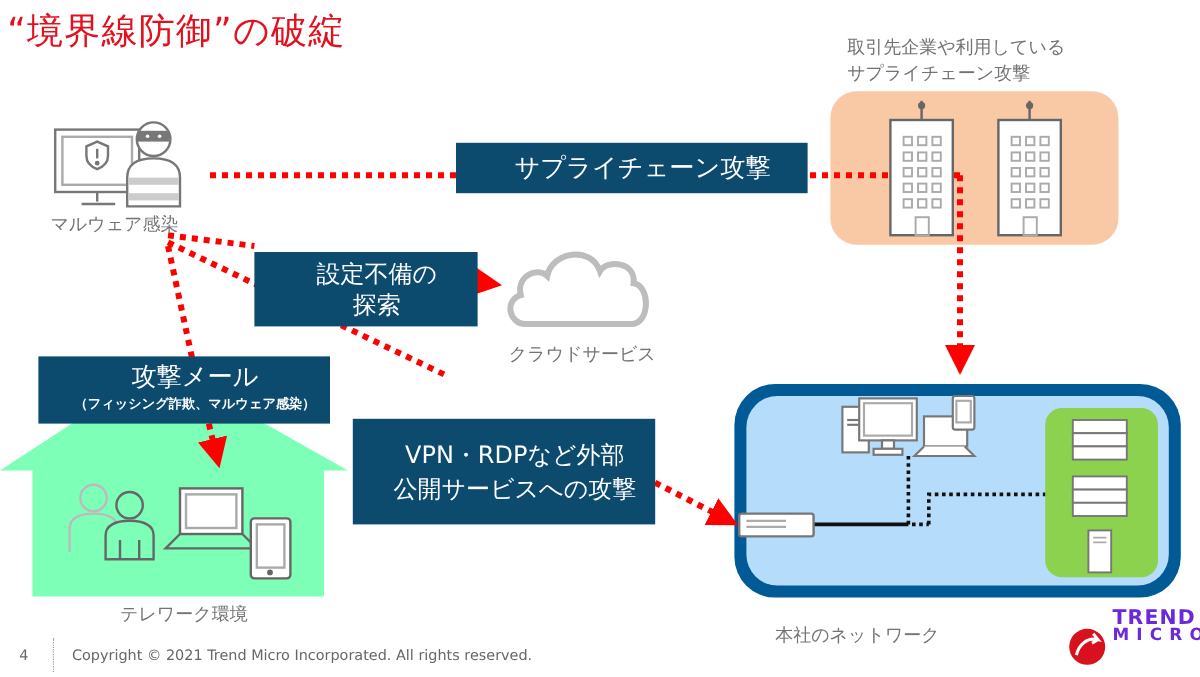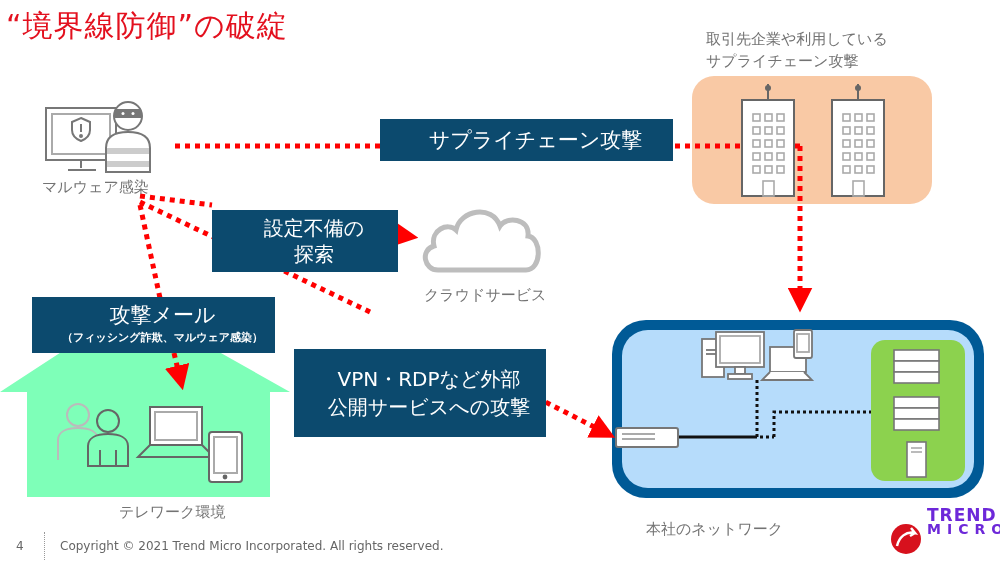--- a/index.html
+++ b/index.html
@@ -211,21 +211,21 @@
   <span style="font-size:21px; line-height:26px;">攻撃メール</span>
   <span style="font-size:11px; line-height:16px; font-weight:bold;">（フィッシング詐欺、マルウェア感染）</span>
 </div>
 <div class="abs redbox" style="left:294px; top:315px; width:234px; height:88px; font-size:20px; line-height:28px;margin-top:34px;">
   <span>VPN・RDPなど外部</span>
   <span>公開サービスへの攻撃</span>
 </div>
 
 <div class="abs label" style="left:42px; top:178px;">マルウェア感染</div>
 <div class="abs label" style="left:424px; top:286px;">クラウドサービス</div>
-<div class="abs label" style="left:100px; top:503px;margin-left:19px;">テレワーク環境</div>
+<div class="abs label" style="left:100px; top:503px;">テレワーク環境</div>
 <div class="abs label" style="left:646px; top:520px;text-align:right;">本社のネットワーク</div>
 
 <div class="abs footer-num">4</div>
 <div class="abs footer-sep"></div>
 <div class="abs footer-copy">Copyright © 2021 Trend Micro Incorporated. All rights reserved.</div>
 
 <div class="abs logo-text">
   <div class="logo-trend">TREND</div>
   <div class="logo-micro">MICRO</div>
 </div>

